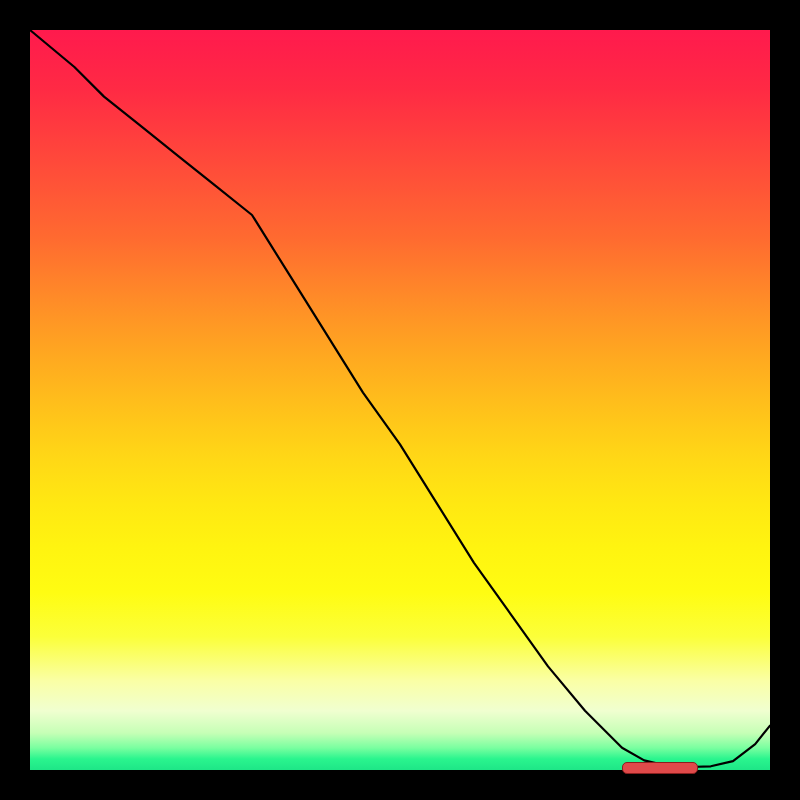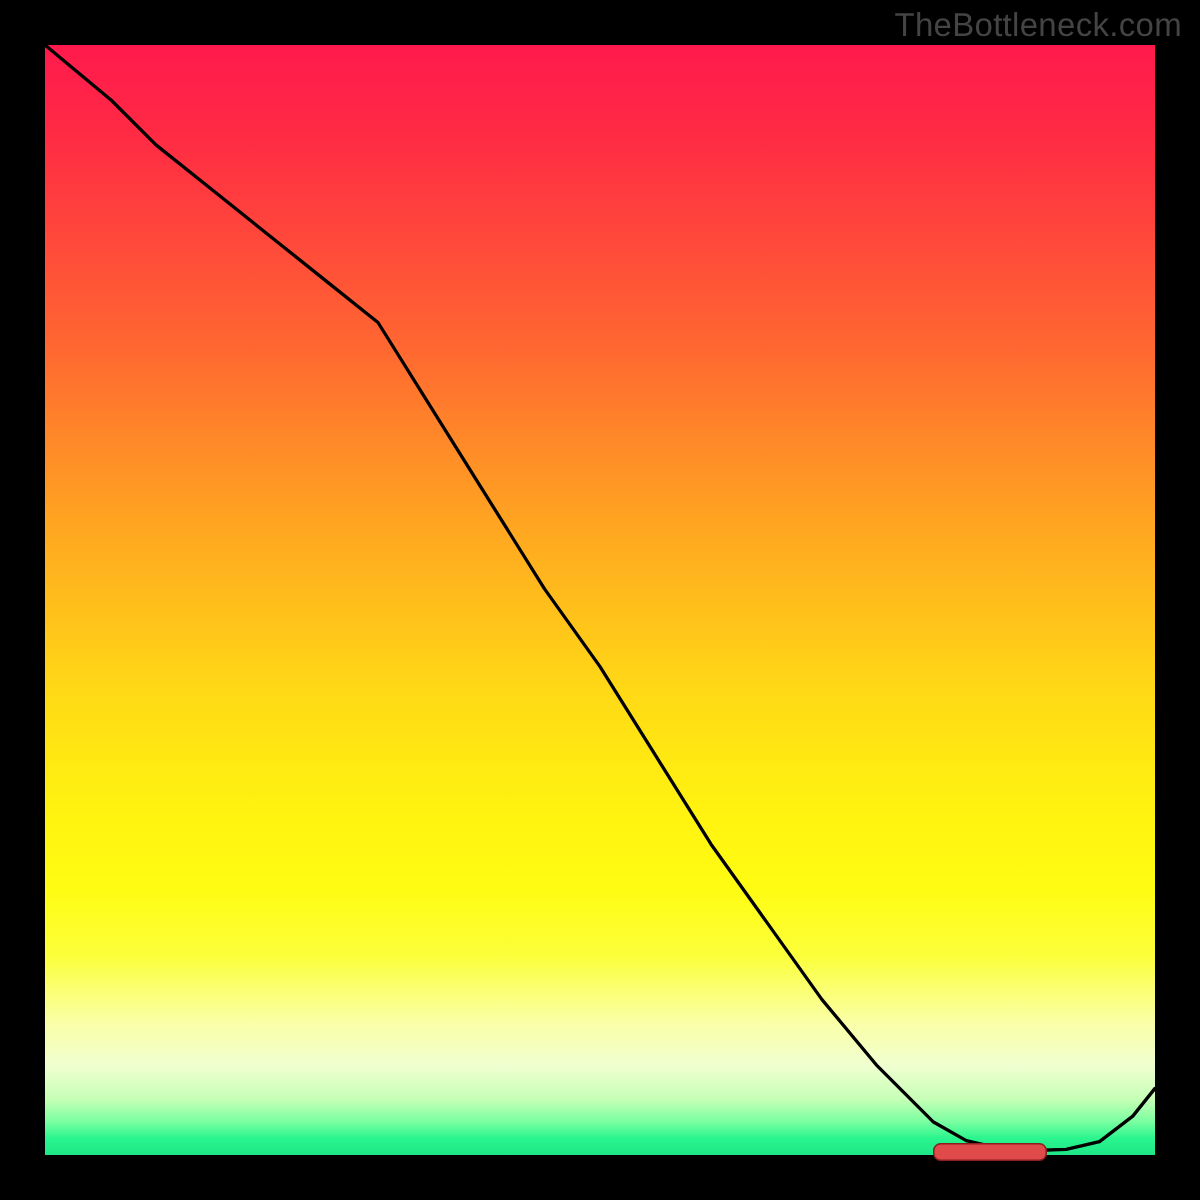--- a/index.html
+++ b/index.html
@@ -76,21 +76,20 @@
     height: 10px;
     border-radius: 5px;
     background: #e04a4a;
     border: 1px solid #8a1f1f;
   }
 </style>
 </head>
 <body>
 
 <div class="stage">
-  <div class="watermark">TheBottleneck.com</div>
 
   <div class="plot">
     <svg viewBox="0 0 740 740" preserveAspectRatio="none">
       <path class="curve" d="M0.0 0.0 L44.4 37.0 L74.0 66.6 L111.0 96.2 L148.0 125.8 L185.0 155.4 L222.0 185.0 L259.0 244.2 L296.0 303.4 L333.0 362.6 L370.0 414.4 L407.0 473.6 L444.0 532.8 L481.0 584.6 L518.0 636.4 L555.0 680.8 L592.0 717.8 L614.2 730.4 L636.4 735.6 L658.6 737.0 L680.8 736.3 L703.0 731.1 L725.2 714.1 L740.0 695.6"></path>
     </svg>
     <div class="marker" style="left:592.0px;width:74.0px;top:732.0px;"></div>
   </div>
 </div>
 
 </body></html>

